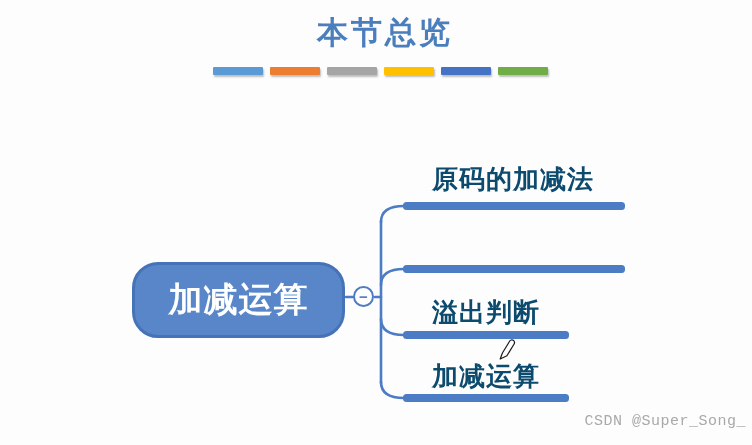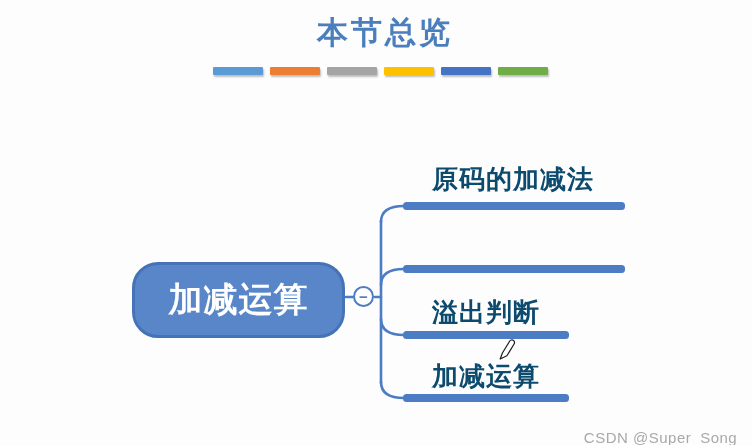--- a/index.html
+++ b/index.html
@@ -45,22 +45,21 @@
   .branch-label{
     position:absolute;left:432px;font-size:26px;font-weight:bold;color:#0c4a6e;
     white-space:nowrap;letter-spacing:1px;cursor:pointer;
     text-shadow:-1px -1px 0 #fff,1px -1px 0 #fff,-1px 1px 0 #fff,1px 1px 0 #fff;
   }
   .t1{top:162px;} .t2{top:228px;} .t3{top:295px;} .t4{top:359px;}
   
   .pencil-cursor{position:absolute;left:496px;top:337px;width:20px;height:25px;}
   .watermark{
     position:absolute;right:6px;top:413px;font-size:15px;letter-spacing:.5px;
-    font-family:Liberation Sans, sans-serif;
-    margin-top:16px;
+    font-family:Liberation Mono, monospace;
   }
 </style>
 </head>
 <body>
 
 <div class="stage">
 
   <div class="title" style="color: rgb(74, 126, 188);">本节总览</div>
 
   <div class="divider-row">

